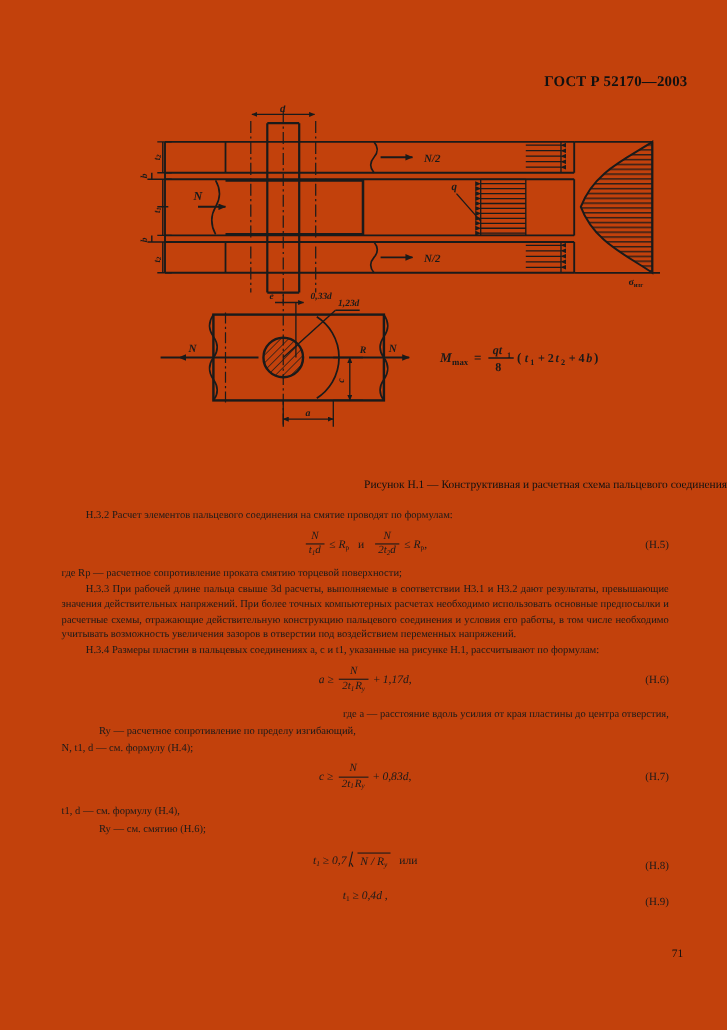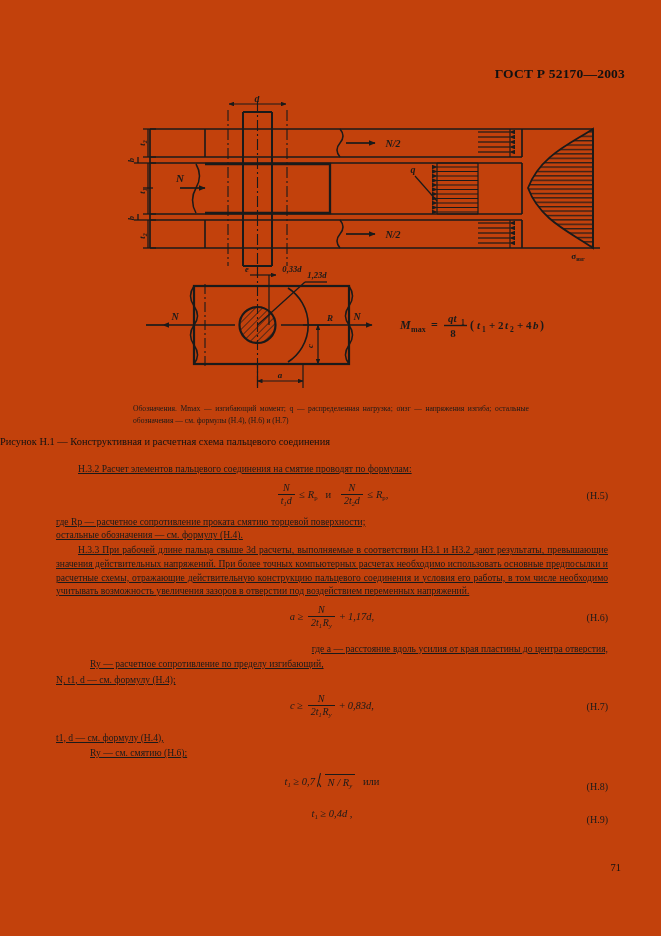--- a/index.html
+++ b/index.html
@@ -52,35 +52,34 @@
     font-size: 7.6px;
     line-height: 1.55;
     text-align: justify;
     color: #1a1a1a;
   }
   .fig-title {
     position: absolute;
     left: 0;
     top: 436px;
     width: 661px;
-    text-align: left;
+    text-align: right;
     font-size: 10.4px;
     color: #111;
   }
 
   
   .body {
     position: absolute;
     left: 56px;
     top: 462px;
     width: 552px;
     font-size: 9.6px;
     line-height: 1.42;
     color: #1a1a1a;
-    text-decoration: underline;
   }
   .p {
     text-align: justify;
     margin: 0 0 1px 0;
   }
   .p.ind { text-indent: 22px; }
   .p.noind { text-indent: 0; }
   .tight { line-height: 1.34; }
 
   
@@ -423,23 +422,20 @@
         <text x="489" y="233" font-size="11" font-weight="bold">+ 2</text>
         <text x="505" y="233" font-size="11" font-style="italic" font-weight="bold">t</text>
         <text x="510" y="236" font-size="7.5" font-weight="bold">2</text>
         <text x="517" y="233" font-size="11" font-weight="bold">+ 4</text>
         <text x="533" y="233" font-size="11" font-style="italic" font-weight="bold">b</text>
         <text x="540" y="233" font-size="12" font-weight="bold">)</text>
       </g>
     </svg>
   </div>
 
-  <div class="fig-note">
-    <span>Обозначения. Mmax — изгибающий момент; q — распределенная нагрузка; σизг — напряжения изгиба; остальные обозначения — см. формулы (Н.4), (Н.6) и (Н.7)</span>
-  </div>
 
   <div class="fig-title">Рисунок Н.1 — Конструктивная и расчетная схема пальцевого соединения</div>
 
   <div class="body">
 
     <p class="p ind">Н.3.2 Расчет элементов пальцевого соединения на смятие проводят по формулам:</p>
 
     <div class="formula-row">
       <div class="formula-center">
         <span class="math">
@@ -447,25 +443,25 @@
           <span class="up">≤</span>&nbsp;R<sub>р</sub>
           &nbsp;&nbsp;<span class="up">и</span>&nbsp;&nbsp;
           <span class="frac"><span class="num">N</span><span class="den">2t<sub class="it">2</sub>d</span></span>
           <span class="up">≤</span>&nbsp;R<sub>р</sub><span class="up">,</span>
         </span>
       </div>
       <div class="formula-num">(Н.5)</div>
     </div>
 
     <p class="p noind tight">где  Rp — расчетное сопротивление проката смятию торцевой поверхности;</p>
-    <p class="p noind tight">остальные обозначения — см. формулу (Н.4).</p>
 
 
     <p class="p ind">Н.3.3 При рабочей длине пальца свыше 3d расчеты, выполняемые в соответствии Н3.1 и Н3.2 дают результаты, превышающие значения действительных напряжений. При более точных компьютерных расчетах необходимо использовать основные предпосылки и расчетные схемы, отражающие действительную конструкцию пальцевого соединения и условия его работы, в том числе необходимо учитывать возможность увеличения зазоров в отверстии под воздействием переменных напряжений.</p>
 
+    <p class="p ind">Н.3.4 Размеры пластин в пальцевых соединениях a, c и t1, указанные на рисунке Н.1, рассчитывают по формулам:</p>
 
     <div class="formula-row tallrow">
       <div class="formula-center">
         <span class="math">
           a&nbsp;<span class="up">≥</span>
           <span class="frac"><span class="num">N</span><span class="den">2t<sub class="it">1</sub> R<sub class="it">y</sub></span></span>
           <span class="up">+</span>&nbsp;1,17d<span class="up">,</span>
         </span>
       </div>
       <div class="formula-num">(Н.6)</div>

